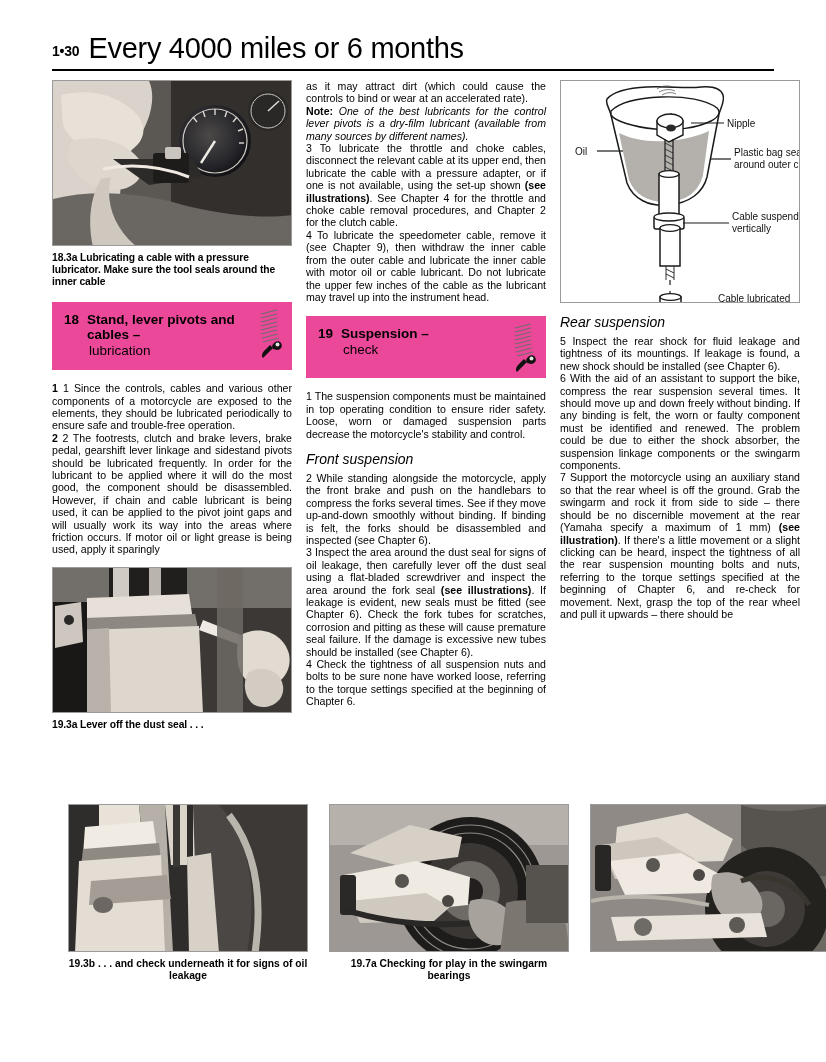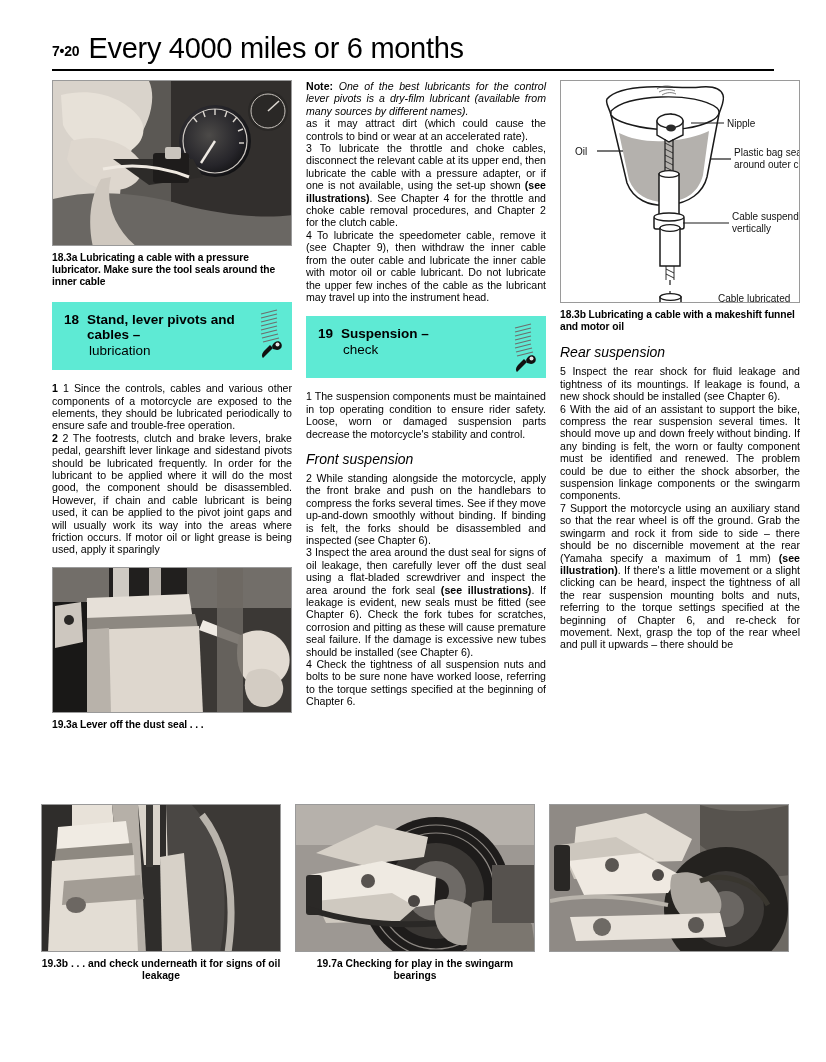--- a/index.html
+++ b/index.html
@@ -82,21 +82,21 @@
     font-size: 10.3px;
     line-height: 12.2px;
     font-weight: bold;
     margin-top: 6px;
     letter-spacing: -0.1px;
   }
 
   
   .sec-box {
     position: relative;
-    background: #5eead4;
+    background: #ec4899;
     padding: 10px 12px 12px 12px;
     margin-top: 13px;
     min-height: 62px;
   }
   .sec-line {
     display: flex;
     align-items: baseline;
     gap: 8px;
   }
   .sec-no { font-size: 13.5px; font-weight: bold; }
@@ -120,24 +120,24 @@
     width: 100%;
     height: 223px;
     border: 0.9px solid #9a9a9a;
     background: #fff;
     overflow: hidden;
   }
 
   
   .bottom-strip {
     position: absolute;
-    left: 41px; right: 52px;
+    left: 68px; right: 52px;
     top: 804px;
     display: flex;
-    gap: 14px;
+    gap: 21px;
   }
   .bottom-cell { width: 240px; flex: 0 0 240px; }
   .cap-bottom {
     font-size: 10.3px;
     line-height: 12.4px;
     font-weight: bold;
     text-align: center;
     margin-top: 6px;
   }
 
@@ -153,21 +153,21 @@
   .ph-grad-e { background:
       linear-gradient(115deg, #cfcbc6 0%, #9b9792 22%, #56534f 45%, #c3bfba 65%, #46433f 88%, #8b8782 100%); }
 </style>
 </head>
 <body>
 
 <div class="page">
 
   <div class="header">
     <div class="header-row">
-      <span class="folio">7•20</span>
+      <span class="folio">1•30</span>
       <h1 class="page-title">Every 4000 miles or 6 months</h1>
     </div>
     <div class="header-rule"></div>
   </div>
 
   <div class="cols">
 
     <div class="col">
 
       <div class="photo p18">
@@ -264,22 +264,22 @@
             <path d="M196,104 C212,96 228,104 230,118 C232,132 218,142 204,138 C192,134 188,114 196,104 Z" fill="#d3ccc3"></path>
             <rect x="164" y="0" width="26" height="146" fill="#6d6963" opacity="0.85"></rect>
           </svg>
         </div>
       </div>
       <div class="caption">19.3a  Lever off the dust seal . . .</div>
     </div>
 
     <div class="col">
 
+      <p class="body">as it may attract dirt (which could cause the controls to bind or wear at an accelerated rate).</p>
       <p class="body"><span class="b">Note:</span><span class="i"> One of the best lubricants for the control lever pivots is a dry-film lubricant (available from many sources by different names).</span></p>
-      <p class="body">as it may attract dirt (which could cause the controls to bind or wear at an accelerated rate).</p>
       <p class="body"><span>3 To lubricate the throttle and choke cables, disconnect the relevant cable at its upper end, then lubricate the cable with a pressure adapter, or if one is not available, using the set-up shown </span><span class="b">(see illustrations)</span><span>. See Chapter 4 for the throttle and choke cable removal procedures, and Chapter 2 for the clutch cable.</span></p>
       <p class="body">4 To lubricate the speedometer cable, remove it (see Chapter 9), then withdraw the inner cable from the outer cable and lubricate the inner cable with motor oil or cable lubricant. Do not lubricate the upper few inches of the cable as the lubricant may travel up into the instrument head.</p>
 
       <div class="sec-box">
         <div class="sec-line">
           <span class="sec-no">19</span>
           <span class="sec-title">Suspension –</span>
         </div>
         <div class="sec-sub">check</div>
         <span class="spanner">
@@ -393,21 +393,20 @@
           <text x="14" y="74" font-family="Liberation Sans, sans-serif" font-size="10" fill="#111">Oil</text>
           <text x="173" y="75" font-family="Liberation Sans, sans-serif" font-size="10" fill="#111">Plastic bag sealed</text>
           <text x="173" y="87" font-family="Liberation Sans, sans-serif" font-size="10" fill="#111">around outer cable</text>
           <text x="171" y="139" font-family="Liberation Sans, sans-serif" font-size="10" fill="#111">Cable suspended</text>
           <text x="171" y="151" font-family="Liberation Sans, sans-serif" font-size="10" fill="#111">vertically</text>
           <text x="157" y="221" font-family="Liberation Sans, sans-serif" font-size="10" fill="#111">Cable lubricated</text>
           <text x="157" y="233" font-family="Liberation Sans, sans-serif" font-size="10" fill="#111">when oil drips</text>
           <text x="157" y="245" font-family="Liberation Sans, sans-serif" font-size="10" fill="#111">from far end</text>
         </svg>
       </div>
-      <div class="caption">18.3b  Lubricating a cable with a makeshift funnel and motor oil</div>
 
       <div class="subhead">Rear suspension</div>
 
       <p class="body">5 Inspect the rear shock for fluid leakage and tightness of its mountings. If leakage is found, a new shock should be installed (see Chapter 6).</p>
       <p class="body">6 With the aid of an assistant to support the bike, compress the rear suspension several times. It should move up and down freely without binding. If any binding is felt, the worn or faulty component must be identified and renewed. The problem could be due to either the shock absorber, the suspension linkage components or the swingarm components.</p>
       <p class="body"><span>7 Support the motorcycle using an auxiliary stand so that the rear wheel is off the ground. Grab the swingarm and rock it from side to side – there should be no discernible movement at the rear (Yamaha specify a maximum of 1 mm) </span><span class="b">(see illustration)</span><span>. If there's a little movement or a slight clicking can be heard, inspect the tightness of all the rear suspension mounting bolts and nuts, referring to the torque settings specified at the beginning of Chapter 6, and re-check for movement. Next, grasp the top of the rear wheel and pull it upwards – there should be</span></p>
     </div>
   </div>
 
   <div class="bottom-strip">

